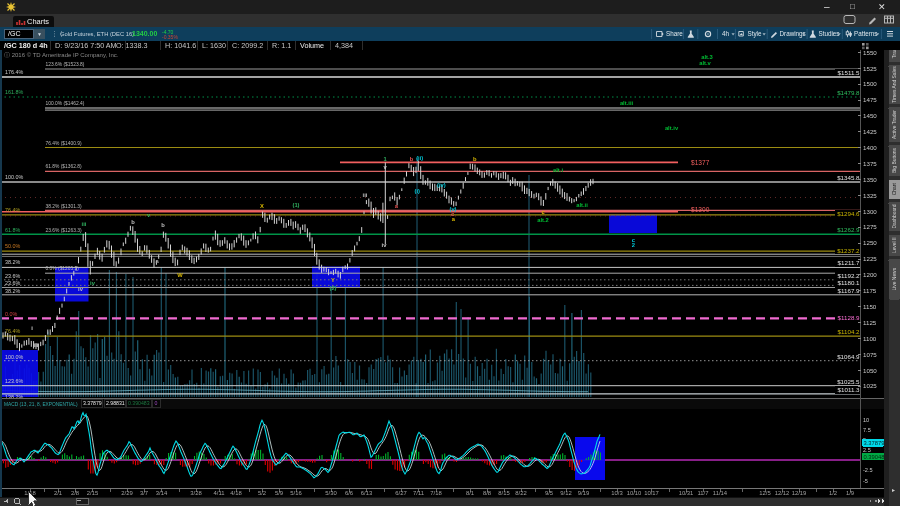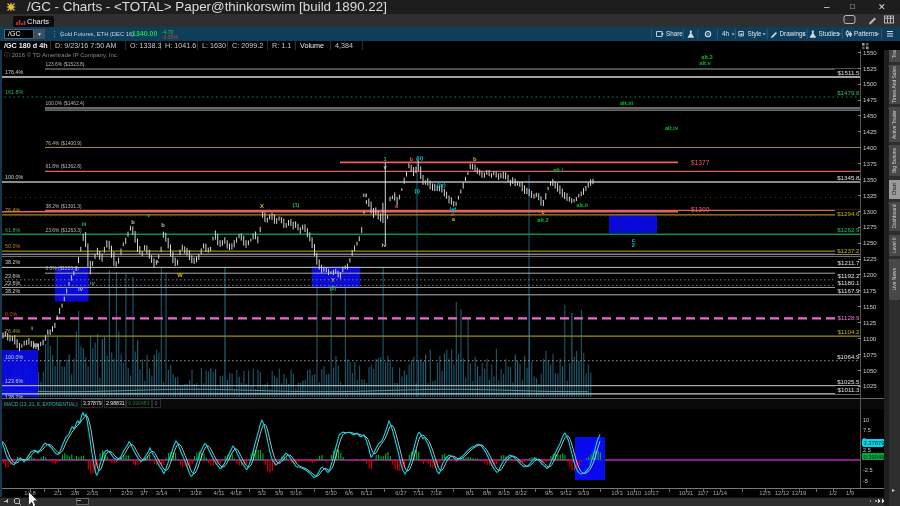--- a/index.html
+++ b/index.html
@@ -12,21 +12,20 @@
 .cell{position:absolute;top:0;height:9px;border-right:1px solid #2e2e2e}
 </style></head>
 <body>
 <div class="titlebar">
  <svg width="22" height="14" style="position:absolute;left:2px;top:0">
       <g transform="translate(9,7)">
   <path d="M0 -5L1.2 -1.2 5 0 1.2 1.2 0 5 -1.2 1.2 -5 0 -1.2 -1.2Z" fill="#e8c233"></path>
   <path d="M-3.5 -3.5L3.5 3.5M3.5 -3.5L-3.5 3.5" stroke="#e8c233" stroke-width="1.2"></path>
  </g>
     </svg>
- <span class="txt">/GC - Charts - &lt;TOTAL&gt; Paper@thinkorswim [build 1890.22]</span>
  <span style="position:absolute;left:824px;top:0;color:#ddd;font-size:10px">–</span>
  <span style="position:absolute;left:850px;top:0;color:#ddd;font-size:8px">□</span>
  <span style="position:absolute;left:878px;top:0;color:#ddd;font-size:9px">✕</span>
 </div>
 <div class="tabrow">
  <div class="tab"><svg width="10" height="8" style="position:absolute;left:3px;top:1.5px">
         <path d="M1 7V4M3.5 7V2M6 7V5M8.5 7V3" stroke="#cc3333" stroke-width="1.6"></path>
       </svg>Charts</div>
  <svg width="60" height="13" style="position:absolute;left:840px;top:0">
   <rect x="4" y="1.5" width="11" height="8" rx="2" fill="none" stroke="#b8b8b8" stroke-width="1"></rect>
@@ -98,21 +97,21 @@
     <div class="cell" style="left:51px;width:75px"></div>
     <div class="cell" style="left:126px;width:35px"></div>
     <div class="cell" style="left:161px;width:37px"></div>
     <div class="cell" style="left:198px;width:30px"></div>
     <div class="cell" style="left:228px;width:40px"></div>
     <div class="cell" style="left:268px;width:28px"></div>
     <div class="cell" style="left:296px;width:35px"></div>
     <div class="cell" style="left:331px;width:32px"></div>
  <span style="left:4px;font-weight:bold;color:#eee">/GC 180 d 4h</span>
  <span style="left:55px">D: 9/23/16 7:50 AM</span>
- <span style="left:130px">O: 1338.3</span>
+ <span style="left:116px">O: 1338.3</span>
  <span style="left:165px">H: 1041.6</span>
  <span style="left:202px">L: 1630</span>
  <span style="left:232px">C: 2099.2</span>
  <span style="left:272px">R: 1.1</span>
  <span style="left:300px;font-weight:normal;color:#eee">Volume</span>
  <span style="left:335px">4,384</span>
  <svg width="10" height="8" style="position:absolute;left:861px;top:1px">
       <g fill="#9a9a9a">
         <rect x="1" y="1" width="2.6" height="2.6"></rect>
         <rect x="5" y="1" width="2.6" height="2.6" fill-opacity="0.6"></rect>

